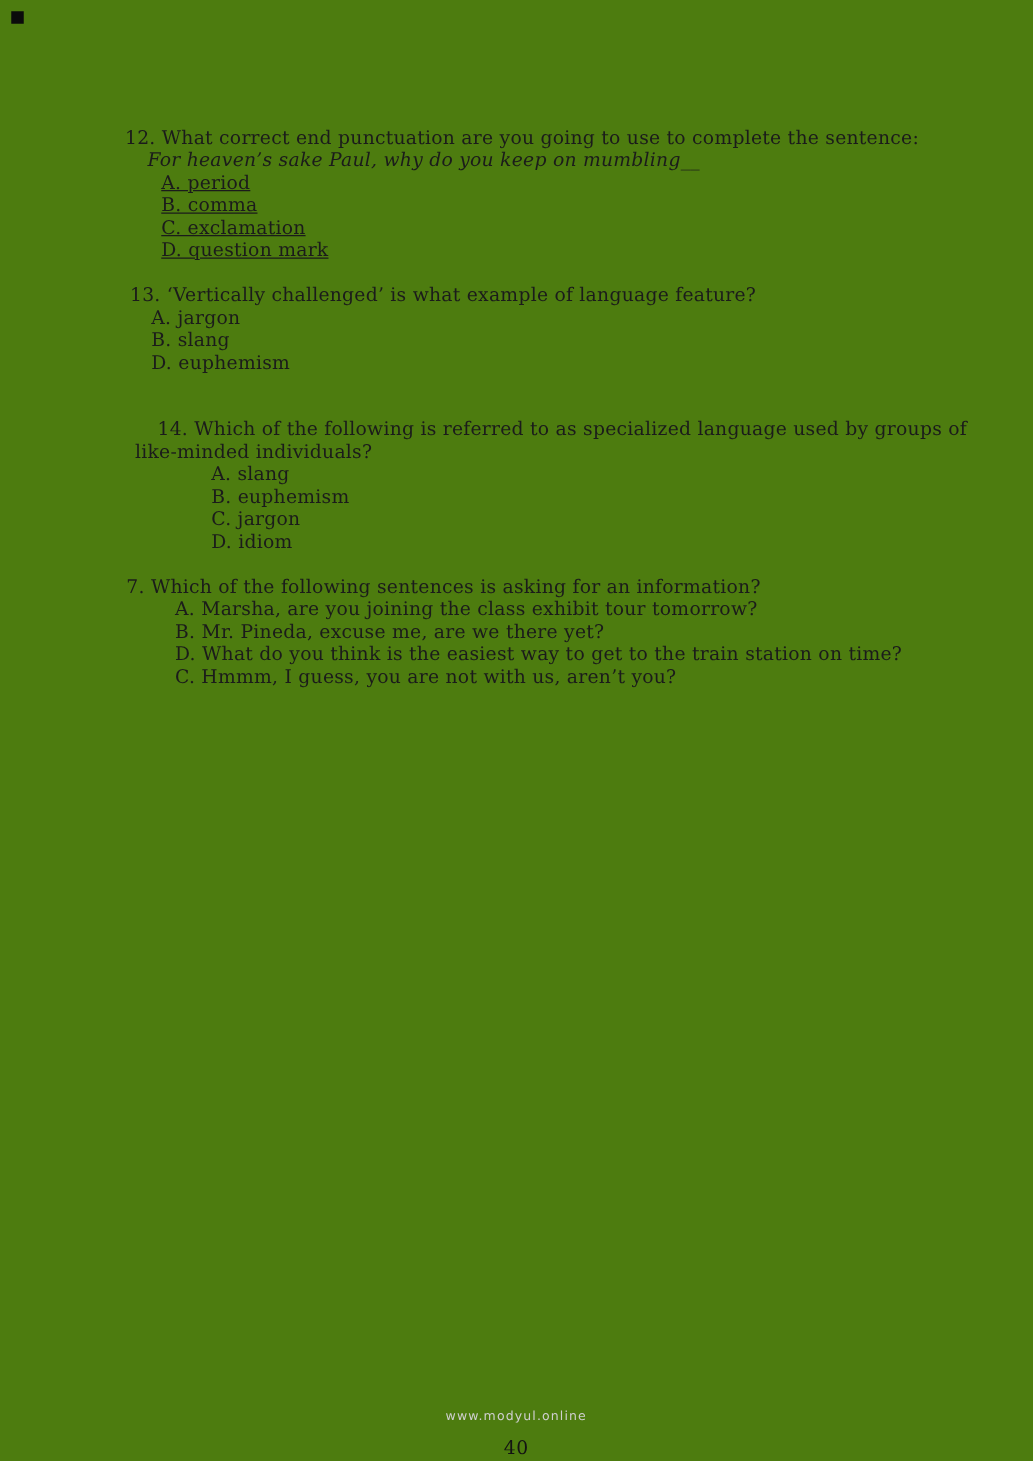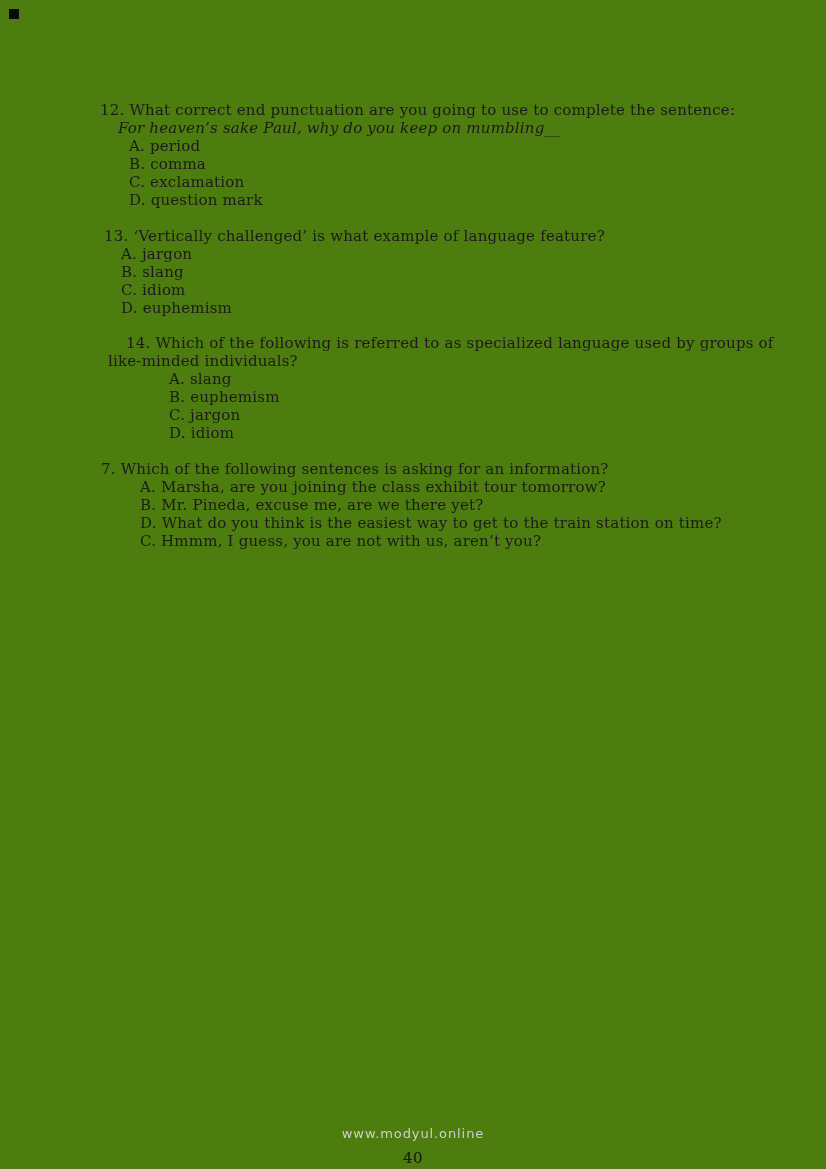--- a/index.html
+++ b/index.html
@@ -36,21 +36,21 @@
     line-height: 18px;
     white-space: nowrap;
   }
   .qnum { margin-right: 5px; }
   .italic { font-style: italic; }
 
   
   .q12 { top: 101px; }
   .q12 .l1 { margin-left: 100px; }
   .q12 .l2 { margin-left: 118px; }
-  .q12 .opt { margin-left: 129px; }
+  .q12 .opt { margin-left: 129px; text-decoration: underline; }
 
   
   .q13 { top: 227px; }
   .q13 .l1 { margin-left: 104px; }
   .q13 .opt { margin-left: 121px; }
 
   
   .q14 { top: 334px; margin-left: 20px; }
   .q14 .l1 { margin-left: 106px; }
   .q14 .l2 { margin-left: 88px; }
@@ -74,21 +74,21 @@
   }
   .watermark {
     position: absolute;
     top: 1125px;
     left: 0;
     width: 826px;
     text-align: center;
     height: 18px;
     line-height: 18px;
     font-family: "DejaVu Sans", "Liberation Sans", sans-serif;
-    font-size: 13px;
+    font-size: 10px;
     letter-spacing: 0.9px;
     color: #cfcfcf;
   }
 </style>
 </head>
 <body>
 
 <div class="page">
 
   <div class="corner-mark"></div>
@@ -99,21 +99,20 @@
     <div class="line opt">A. period</div>
     <div class="line opt">B. comma</div>
     <div class="line opt">C. exclamation</div>
     <div class="line opt">D. question mark</div>
   </div>
 
   <div class="qblock q13">
     <div class="line l1"><span class="qnum">13.</span><span>‘Vertically challenged’ is what example of language feature?</span></div>
     <div class="line opt">A. jargon</div>
     <div class="line opt">B. slang</div>
-    <div class="line opt">C. idiom</div>
     <div class="line opt">D. euphemism</div>
   </div>
 
   <div class="qblock q14">
     <div class="line l1"><span class="qnum">14.</span><span>Which of the following is referred to as specialized language used by groups of</span></div>
     <div class="line l2">like-minded individuals?</div>
     <div class="line opt">A. slang</div>
     <div class="line opt">B. euphemism</div>
     <div class="line opt">C. jargon</div>
     <div class="line opt">D. idiom</div>

